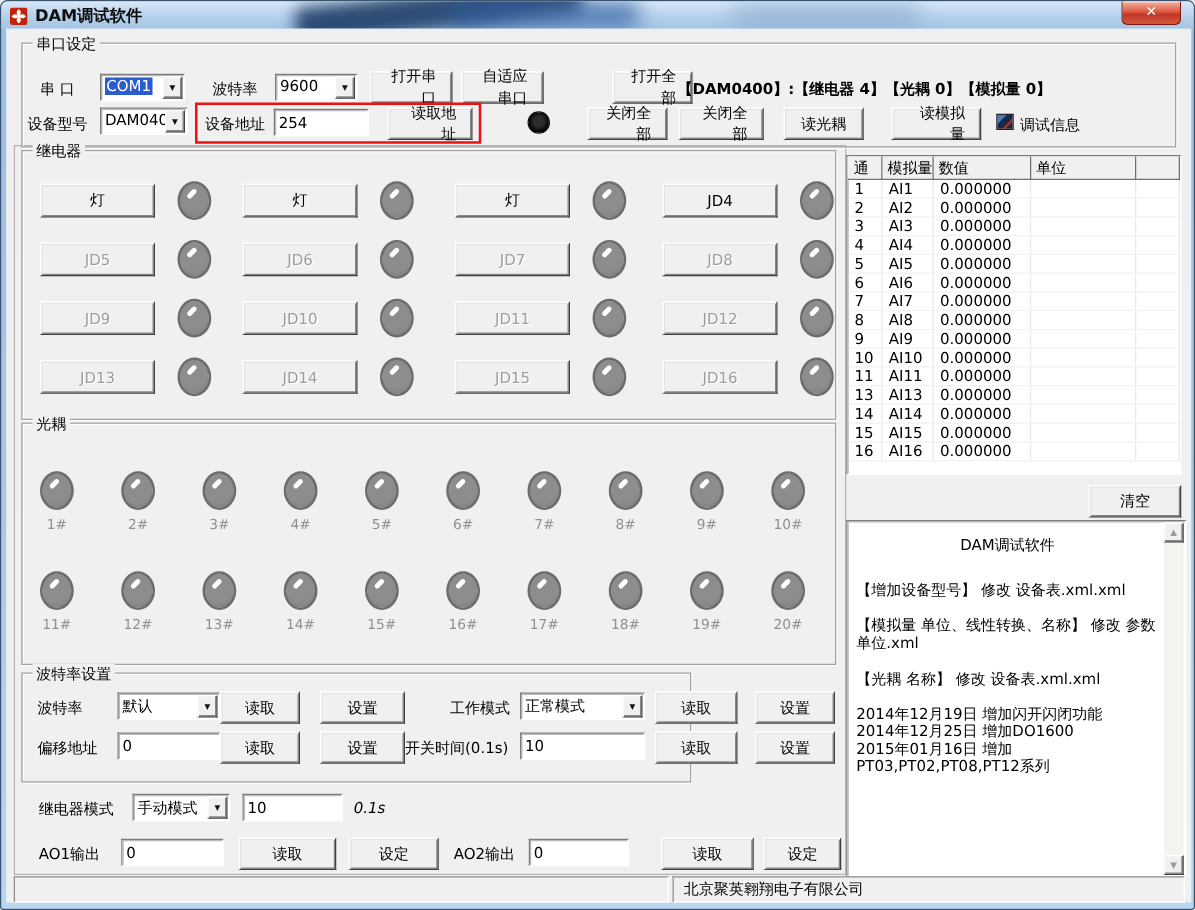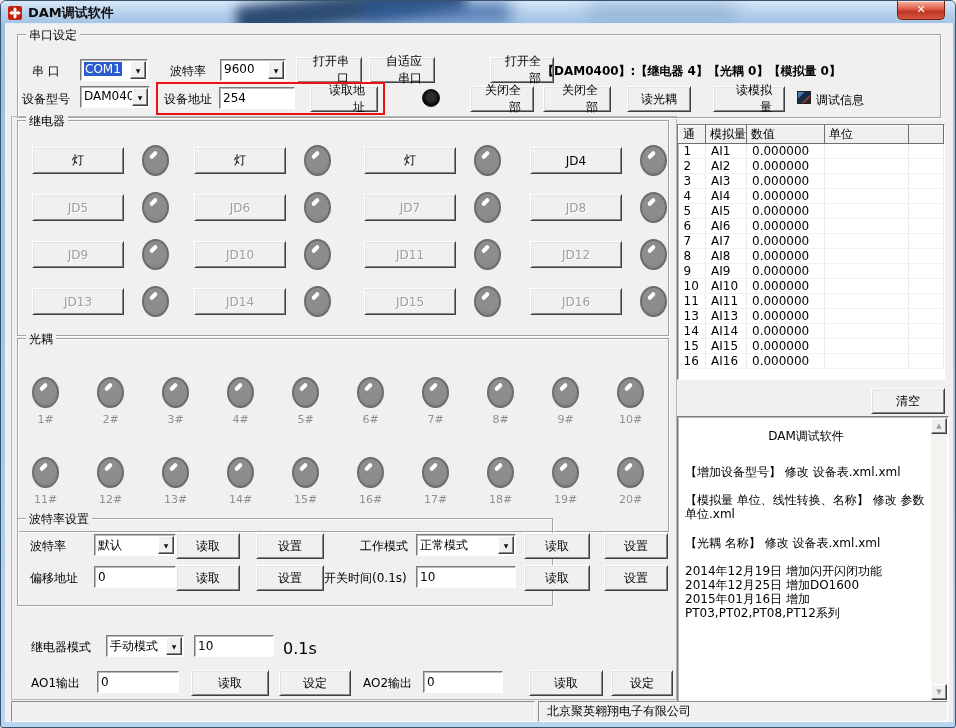--- a/index.html
+++ b/index.html
@@ -66,21 +66,21 @@
   .changelog{white-space:pre-line;margin-top:16px;}
   .sb{position:absolute;right:1px;top:1px;bottom:1px;width:16px;background:#f5f3ef;}
   .sb-btn{position:absolute;left:0;width:16px;height:16px;background:#f0f0f0;
     border:1px solid;border-color:#ffffff #404040 #404040 #ffffff;box-shadow:inset -1px -1px 0 #868686;
     font-size:7px;color:#9a9a9a;display:flex;align-items:center;justify-content:center;}
   .sb-up{top:0;} .sb-down{bottom:0;}
   
   .status-panel{position:absolute;height:21px;background:#f0f0f0;border:1px solid;border-color:#8d8d8d #ffffff #ffffff #8d8d8d;
     font-size:12px;color:#000;display:flex;align-items:center;padding:0 8px;}
   .opto-label{position:absolute;font-size:11px;color:#909090;text-align:center;width:43px;}
-  .unit-lbl{position:absolute;font-size:16px;color:#000;}
+  .unit-lbl{position:absolute;font-size:12px;color:#000;font-style:italic;}
 </style>
 </head>
 <body>
 
 <div class="window">
   <div class="titlebar">
     <span class="blob b1"></span>
     <span class="blob b2"></span>
     <span class="blob b3"></span>
     <span class="app-icon">
@@ -426,21 +426,21 @@
         <p class="changelog">2014年12月19日  增加闪开闪闭功能
 2014年12月25日  增加DO1600
 2015年01月16日  增加PT03,PT02,PT08,PT12系列</p>
       </div>
       <div class="sb">
         <div class="sb-btn sb-up">▲</div>
         <div class="sb-btn sb-down">▼</div>
       </div>
     </div>
 
-    <div class="groupbox" style="left:12px;top:494px;width:536px;height:88px;">
+    <div class="groupbox" style="left:12px;top:514px;width:536px;height:88px;">
       <span class="gb-label">波特率设置</span>
       <span class="lbl" style="left:12px;top:19px;">波特率</span>
       <div class="combo" style="left:76px;top:15px;width:82px;height:22px;">
         <span class="combo-text">默认</span>
         <span class="combo-arrow">▼</span>
       </div>
       <button class="btn" style="left:158px;top:14px;width:64px;height:24px;">读取</button>
       <button class="btn" style="left:238px;top:14px;width:68px;height:24px;">设置</button>
       <span class="lbl" style="left:342px;top:19px;">工作模式</span>
       <div class="combo" style="left:398px;top:15px;width:100px;height:22px;">

